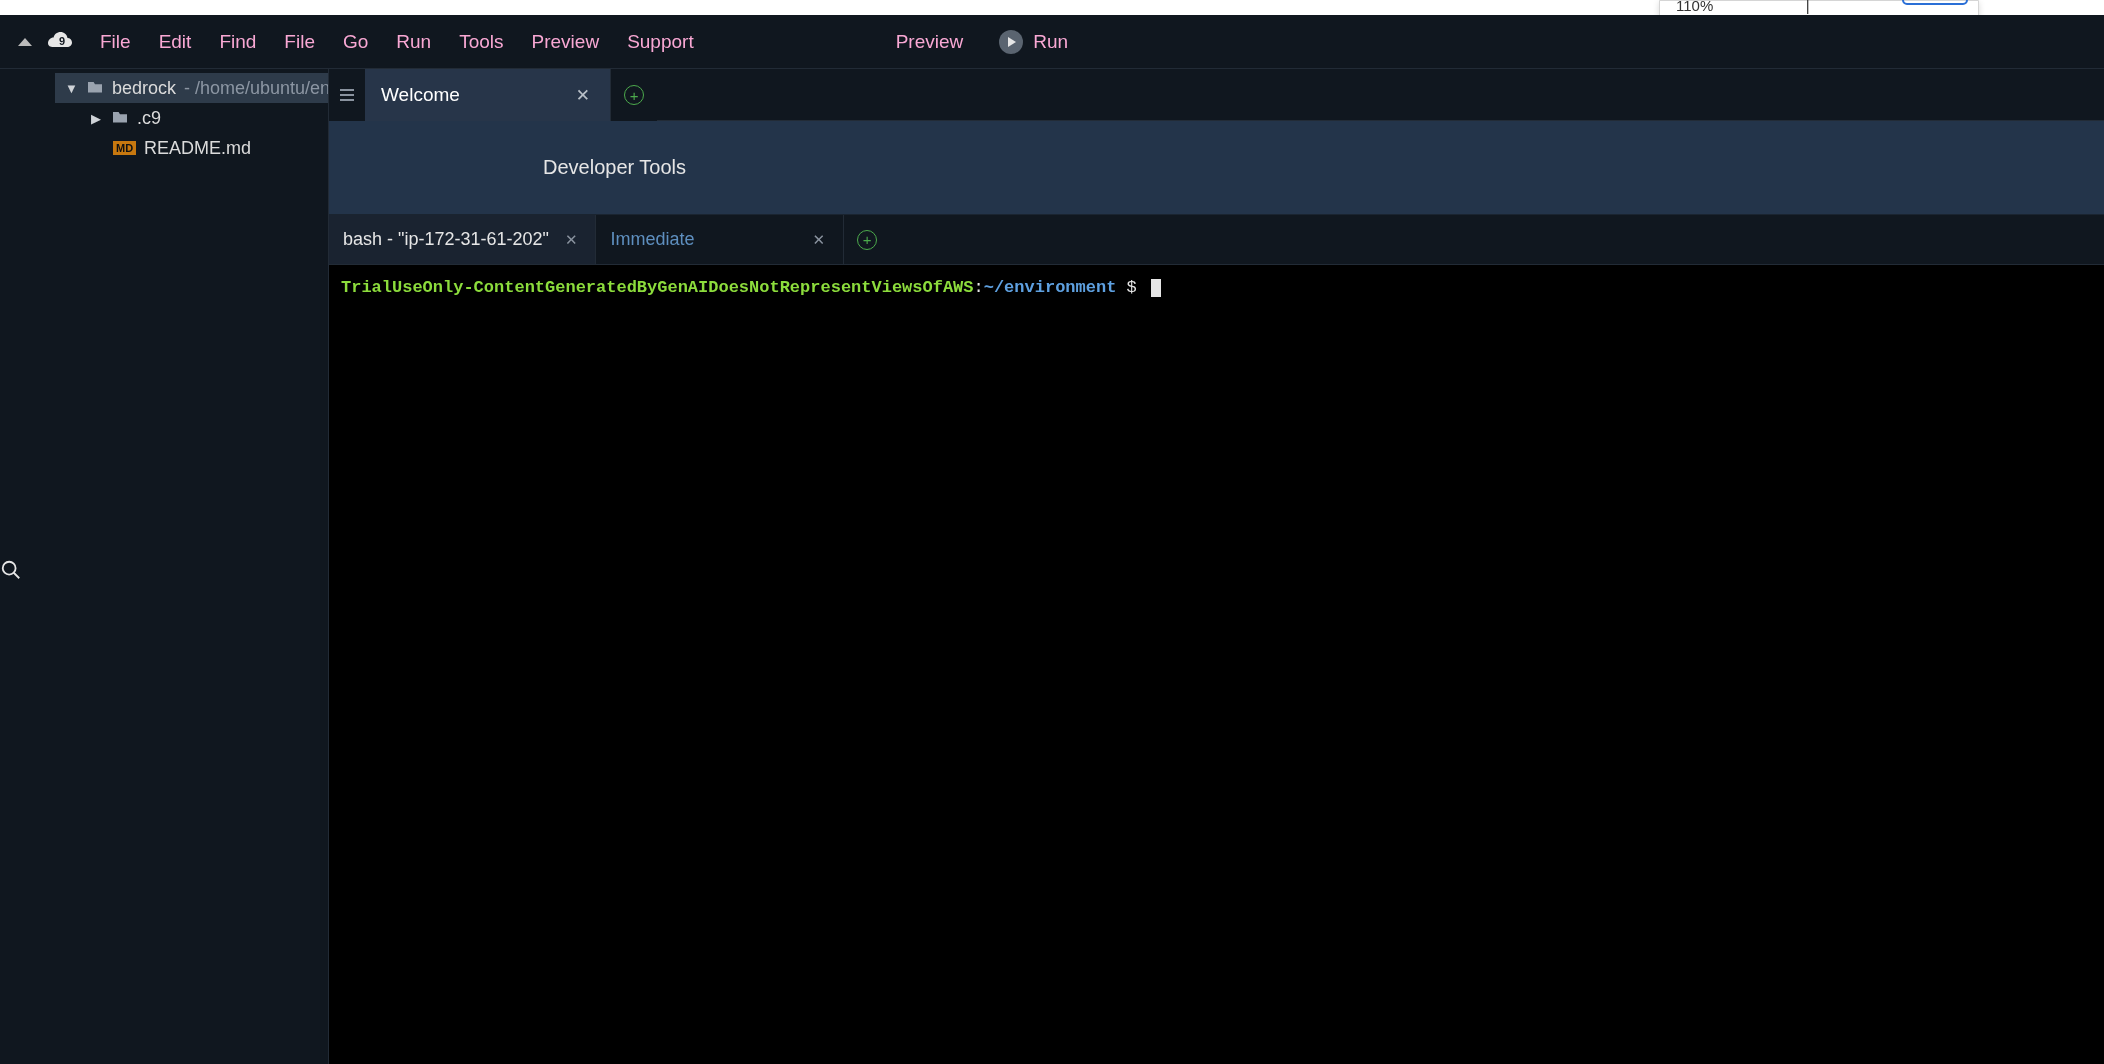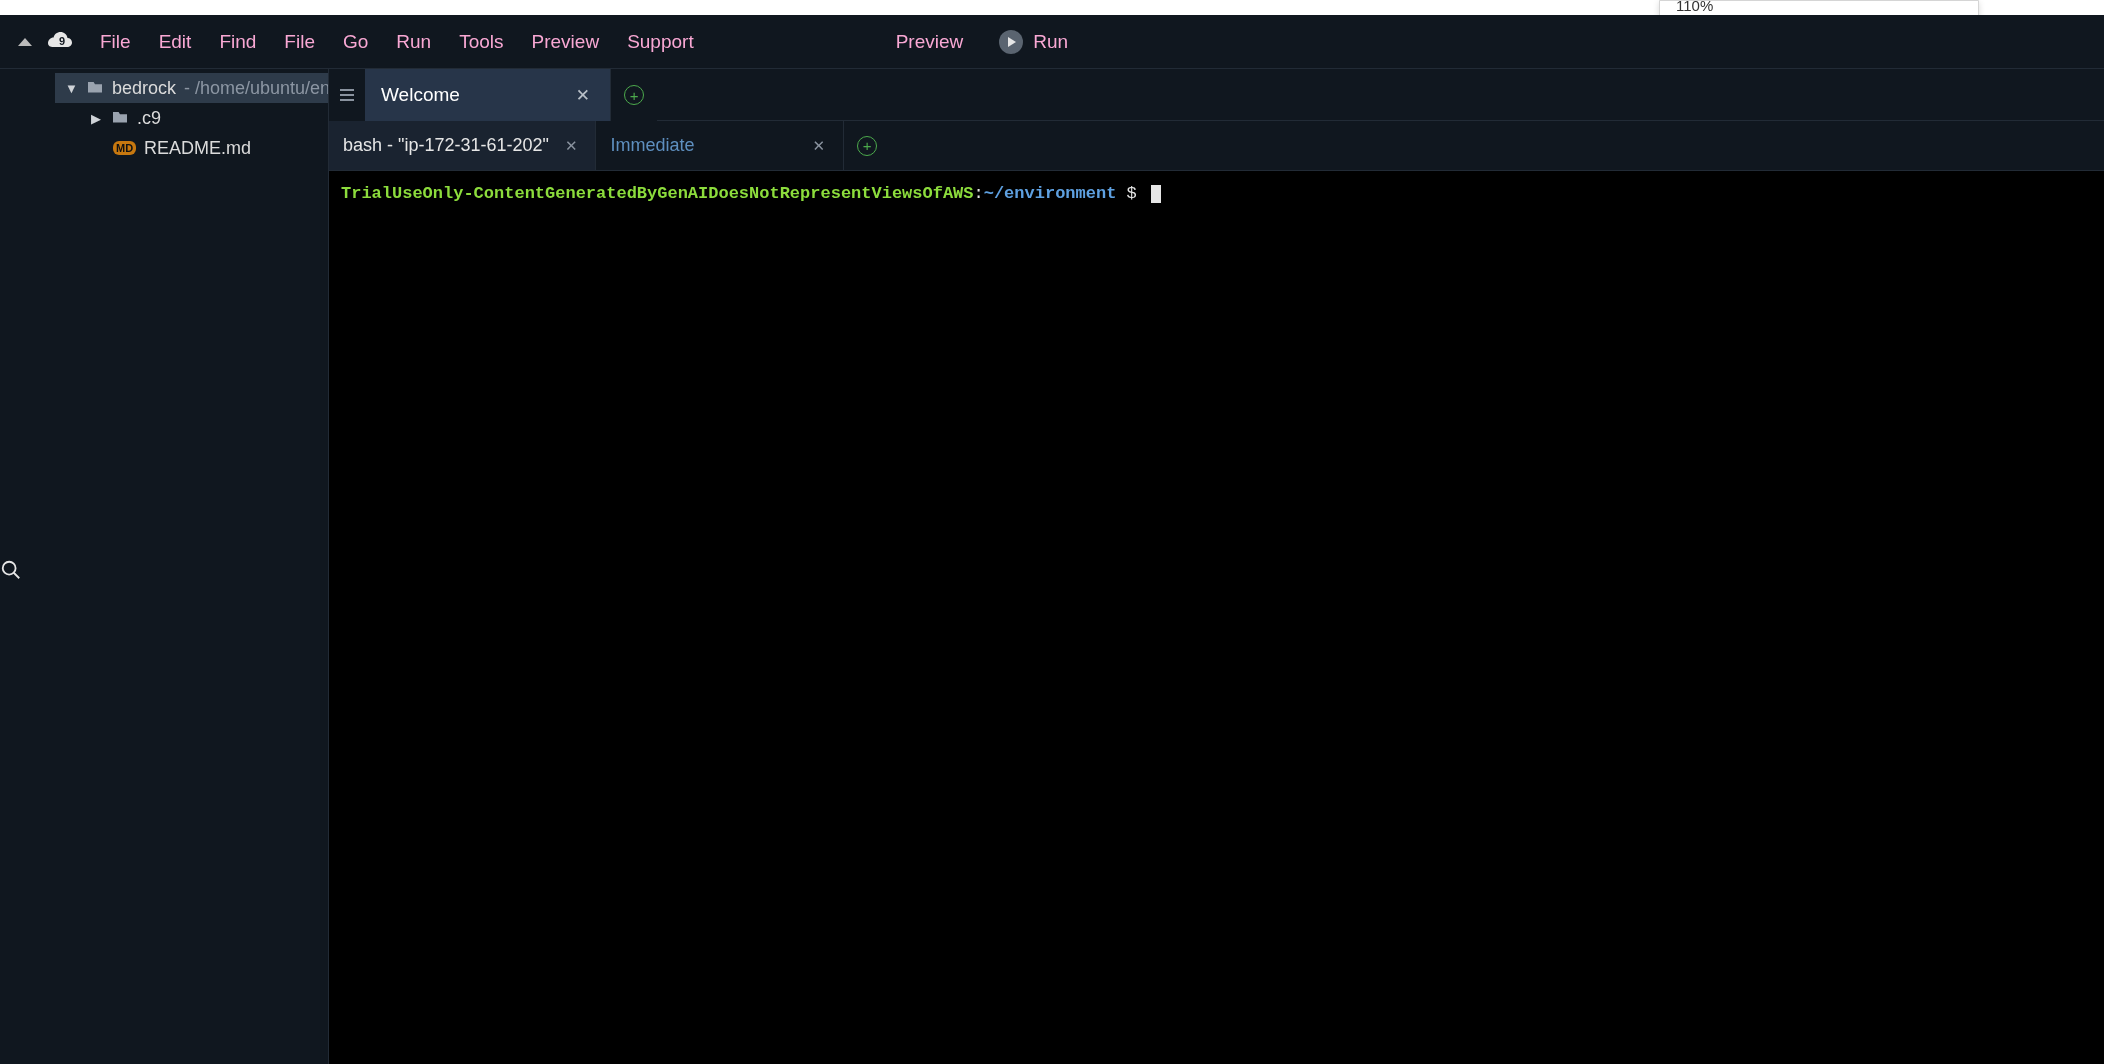--- a/index.html
+++ b/index.html
@@ -19,21 +19,20 @@
     height: 28px;
     background: #ffffff;
     border: 1px solid #d5d5d5;
     border-radius: 0 0 10px 10px;
     box-shadow: 0 2px 6px rgba(0,0,0,0.15);
     display: flex;
     align-items: flex-start;
     padding: 0 10px 2px 16px;
     gap: 14px;
     justify-content: space-between;
-    flex-direction: column;
   }
   .top-widget span { color:#333; font-size:15px; line-height:10px;}
   .top-widget .btn-outline {
     border: 2px solid #2a6fd6;
     border-radius: 30px;
     width: 66px;
     height: 10px;
     margin-top: -6px;
     display:flex; align-items:center; justify-content:center;
   }
@@ -161,21 +160,21 @@
   }
   .tree-row .folder-icon { color:#9aa3af; }
   .tree-row .path-suffix { color:#8c96a3; }
   .tree-row.indent-1 { padding-left: 34px; }
   .tree-row.indent-2 { padding-left: 58px; }
   .md-badge {
     font-size:11px;
     font-weight:bold;
     background:#c7780f;
     color:#111;
-    border-radius:6px;
+    border-radius:0;
     padding:1px 3px;
     letter-spacing:0;
   }
 
   
   .main-col {
     flex:1;
     display:flex;
     flex-direction:column;
     min-width:0;
@@ -409,20 +408,23 @@
           <span>Welcome</span>
           <span style="width:80px"></span>
           <span class="close-x">✕</span>
         </div>
         <div class="plus-btn">
           <div class="plus-circle">+</div>
         </div>
         <div class="editor-tab-rest"></div>
       </div>
 
+      <div class="dev-banner">
+        <span>Developer Tools</span>
+      </div>
 
       <div class="termtab-row">
         <div class="termtab active">
           <span>bash - "ip-172-31-61-202"</span>
           <span class="close-x">✕</span>
         </div>
         <div class="termtab inactive">
           <span>Immediate</span>
           <span style="width:90px"></span>
           <span class="close-x">✕</span>

